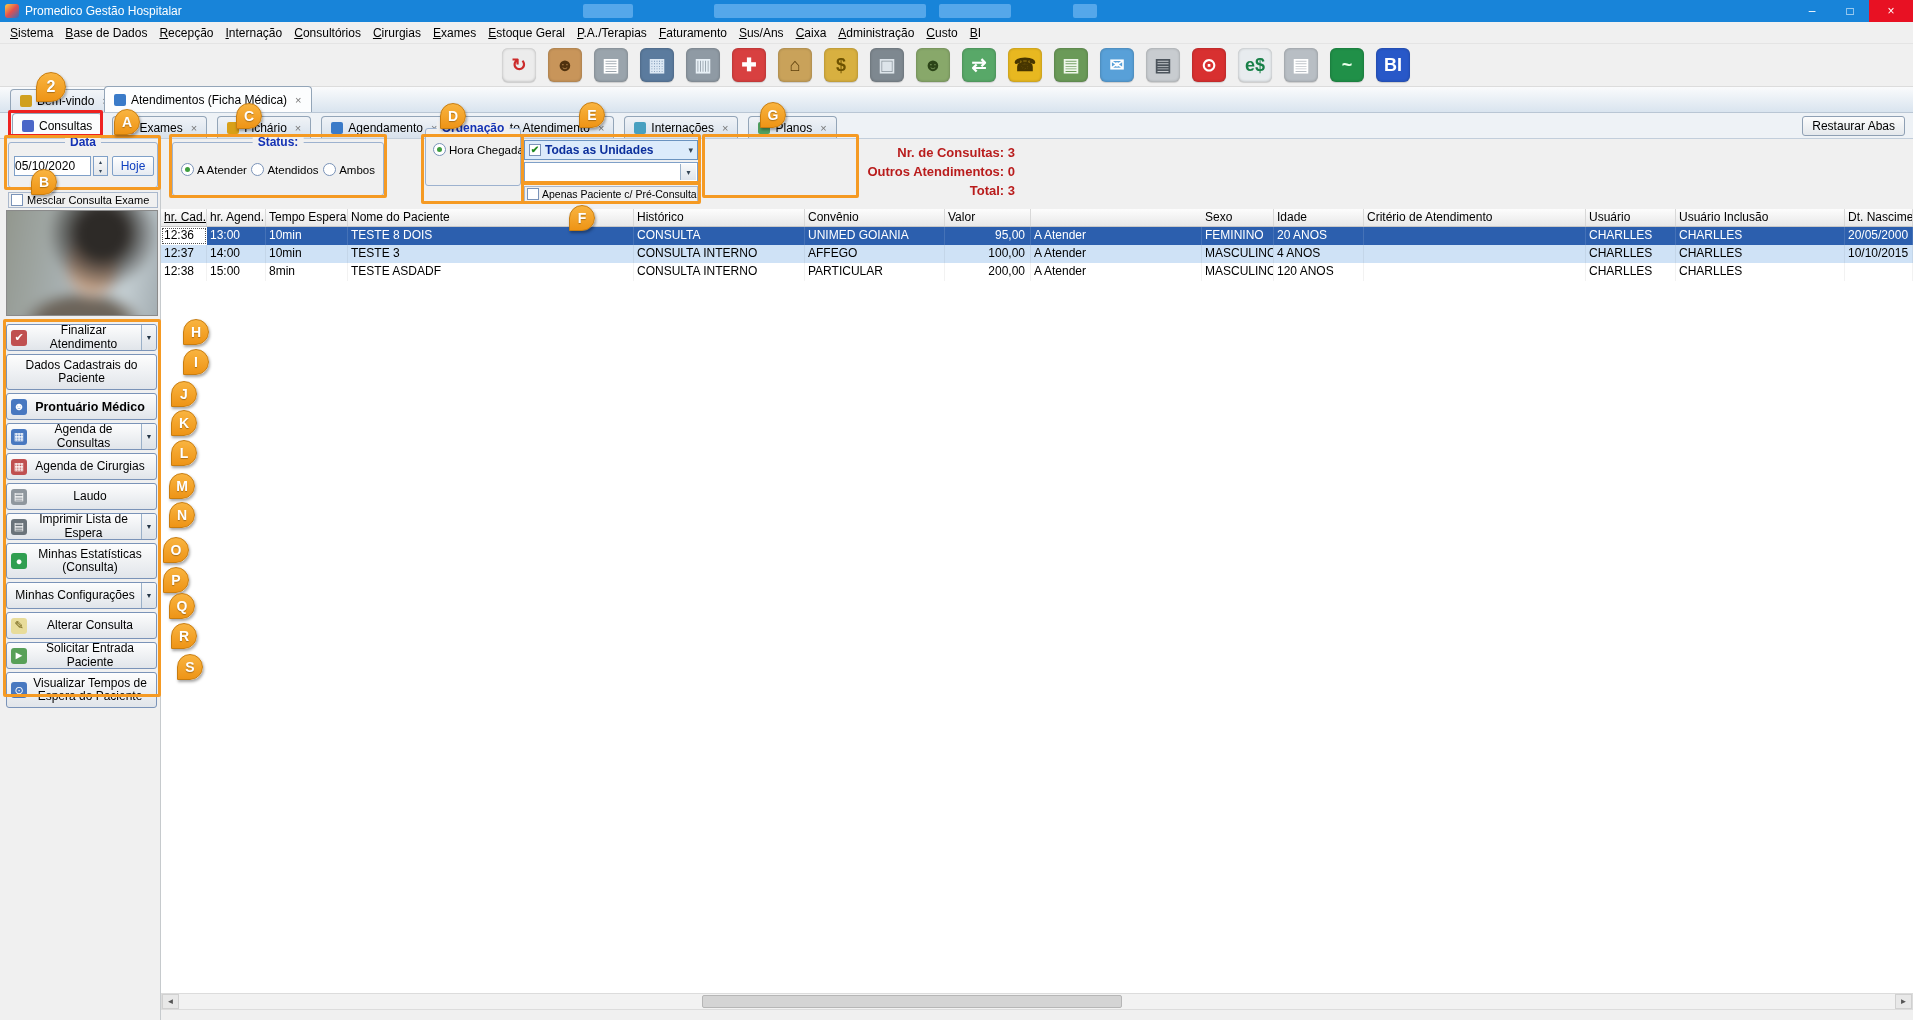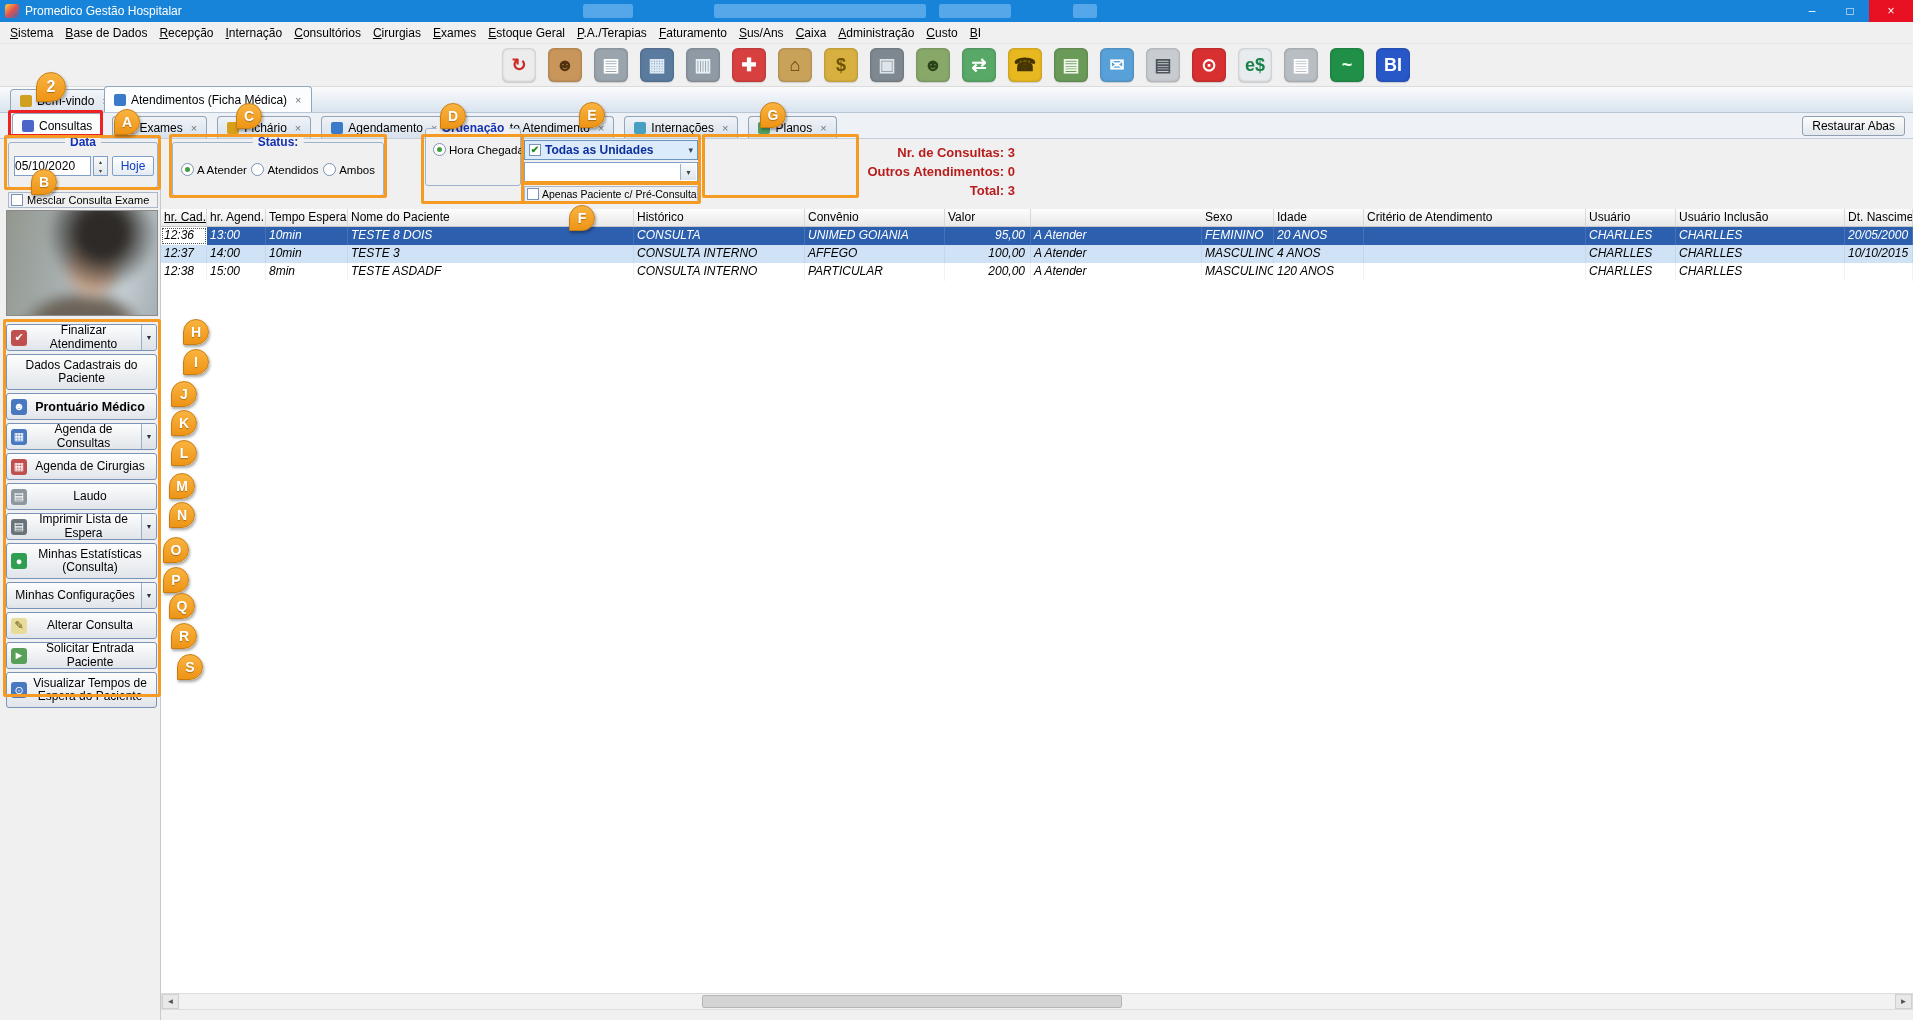--- a/index.html
+++ b/index.html
@@ -130,21 +130,21 @@
   .stats { position:absolute; left:845px; top:143px; width:170px; text-align:right; font-weight:bold;
            font-size:13px; color:#b91c1c; line-height:19px; }
 
   
   .grid-bg { position:absolute; left:161px; top:209px; width:1752px; height:784px; background:#fff; }
   .grid-header { position:absolute; left:161px; top:209px; width:1752px; height:18px; display:flex;
                  background:linear-gradient(#fdfdfd,#e8e8e8); border-bottom:1px solid #c8c8c8;
                  font-size:12px; }
   .gh-cell { padding:1px 3px 0; border-right:1px solid #d8d8d8; white-space:nowrap; overflow:hidden; }
   .gh-cell.sorted { text-decoration:underline; }
-  #grid-rows { position:absolute; left:161px; top:227px; width:1752px;font-style:italic; }
+  #grid-rows { position:absolute; left:161px; top:227px; width:1752px; }
   .grid-row { display:flex; height:18px; font-size:12px; }
   .gr-cell { padding:1px 3px 0; white-space:nowrap; overflow:hidden; border-right:1px solid rgba(0,0,0,.05); }
   .gr-cell.num { text-align:right; padding-right:5px; }
   .row-selected { background:#2c5fae; color:#fff; }
   .row-selected .gr-cell { border-right:1px solid rgba(255,255,255,.12); }
   .row-alt { background:#cfe2f6; }
   .gr-cell.focus { background:#fff; color:#000; outline:1px dotted #555; outline-offset:-2px; }
 
   .footer-band { position:absolute; left:161px; top:964px; width:1752px; height:20px; background:#efefef;
                  border-top:1px solid #cfcfcf; border-bottom:1px solid #cfcfcf; }

